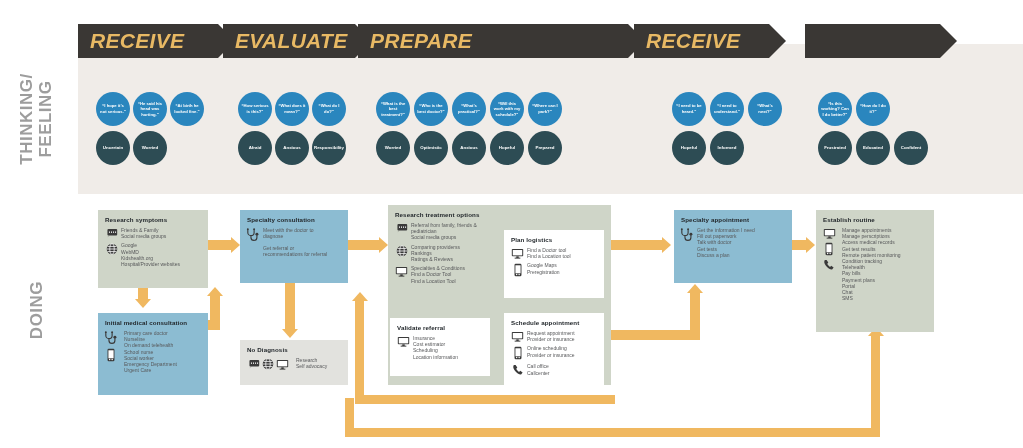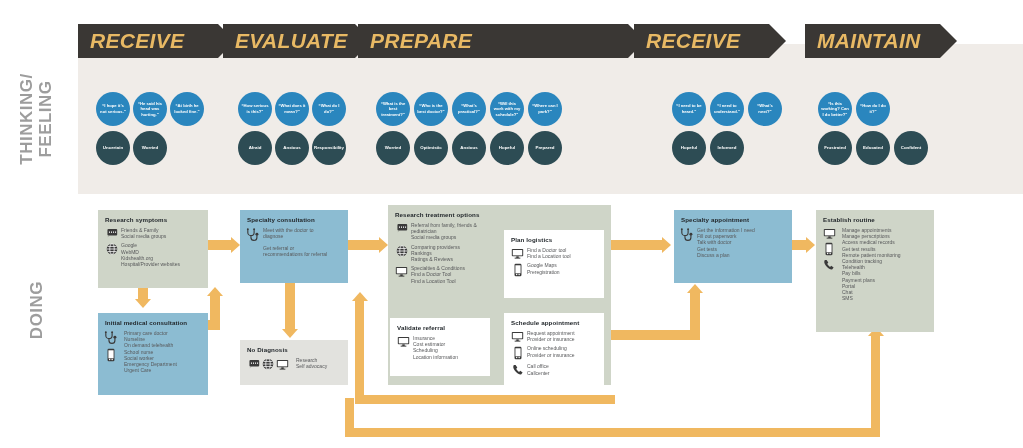--- a/index.html
+++ b/index.html
@@ -76,21 +76,20 @@
     </div>
     <div class="phase" style="left: 280px; width: 270px;">
       <div class="pname">PREPARE</div>
       <div class="arrowtip"></div>
     </div>
     <div class="phase" style="left: 556px; width: 135px; text-align: center;">
       <div class="pname">RECEIVE</div>
       <div class="arrowtip"></div>
     </div>
     <div class="phase" style="left: 727px; width: 135px;">
-      <div class="pname">MAINTAIN</div>
       <div class="arrowtip"></div>
     </div>
   </div>
 
 <div id="circles-layer">
     <div class="circle c-quote" style="left: 96px; top: 92px; width: 34px; height: 34px;">“I hope it’s not serious.”</div>
     <div class="circle c-quote" style="left: 133px; top: 92px; width: 34px; height: 34px;">“He said his head was hurting.”</div>
     <div class="circle c-quote" style="left: 170px; top: 92px; width: 34px; height: 34px;">“At birth he looked fine.”</div>
     <div class="circle c-emo" style="left: 96px; top: 131px; width: 34px; height: 34px;">Uncertain</div>
     <div class="circle c-emo" style="left: 133px; top: 131px; width: 34px; height: 34px;">Worried</div>

